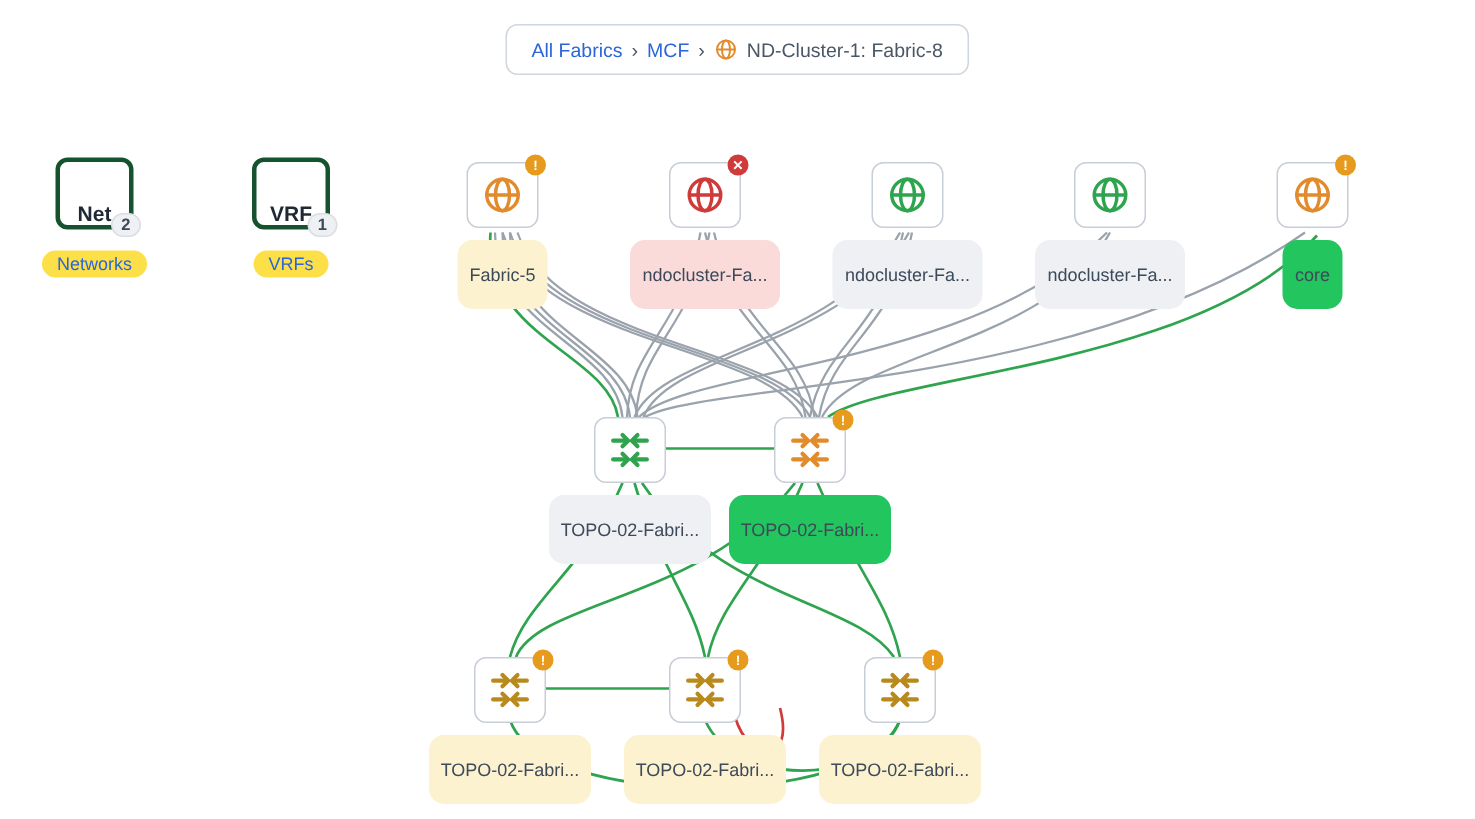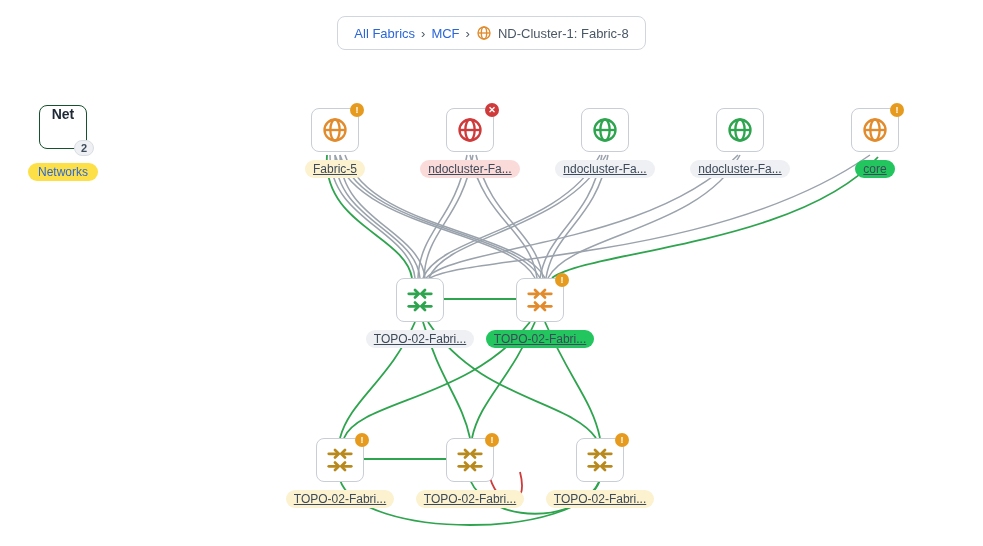--- a/index.html
+++ b/index.html
@@ -32,23 +32,23 @@
   .globe-mini { width: 16px; height: 16px; display: inline-block; }
 
   .sidepanel {
     position: absolute;
     left: 28px; top: 105px;
     display: flex; gap: 70px;
   }
   .side-item { display: flex; flex-direction: column; align-items: center; gap: 6px; }
   .side-box {
     width: 46px; height: 42px;
-    border: 1px solid #14532d;
+    border: 3px solid #14532d;
     border-radius: 8px; background:#fff;
-    display:flex; align-items:flex-start; justify-content:center;
+    display:flex; align-items:flex-end; justify-content:center;
     font-weight:600; font-size:14px; color:#1e2935;
     position:relative;
   }
   .count-badge {
     position:absolute; bottom:-8px; right:-8px;
     background:#eef0f3; color:#3d4a59;
     font-size:11px; padding:1px 6px; border-radius:10px;
     border:1px solid #d9dee3;
   }
   .side-label {
@@ -74,26 +74,25 @@
     width:46px; height:42px;
     border:1px solid #c8ced6;
     border-radius:8px; background:#fff;
     display:flex; align-items:center; justify-content:center;
     position:relative;
   }
   .node-label {
     margin-top:8px;
     font-size:12px;
     color:#3d4a59;
-    padding:2px 8px; border-radius:10px;
+    padding:16px 8px; border-radius:10px;
     white-space:nowrap;
     overflow:hidden; text-overflow:ellipsis;
     max-width:100px;
     text-align:center;
-    text-decoration:underline;
   }
   .lbl-yellow { background:#fcf2cf; }
   .lbl-red { background:#fbdada; }
   .lbl-grey { background:#eef0f3; }
   .lbl-orange { background:#22c55e; }
   .lbl-lightyellow { background:#fcf2cf; }
 
   .status-dot {
     position:absolute; top:-6px; right:-6px;
     width:14px; height:14px; border-radius:50%;
@@ -127,20 +126,27 @@
 </div>
 
 <div class="sidepanel">
   <div class="side-item">
     <div class="side-box">
       <span>Net</span>
       <span class="count-badge">2</span>
     </div>
     <span class="side-label">Networks</span>
   </div>
+  <div class="side-item">
+    <div class="side-box">
+      <span>VRF</span>
+      <span class="count-badge">1</span>
+    </div>
+    <span class="side-label">VRFs</span>
+  </div>
 </div>
 
 <svg class="topo">
 
   <g stroke="#9aa2ac" stroke-width="1.5" fill="none">
 
     <path d="M330,155 C330,220 410,230 415,278"></path>
     <path d="M335,155 C335,220 415,230 420,278"></path>
     <path d="M340,155 C340,220 420,230 425,278"></path>
 

